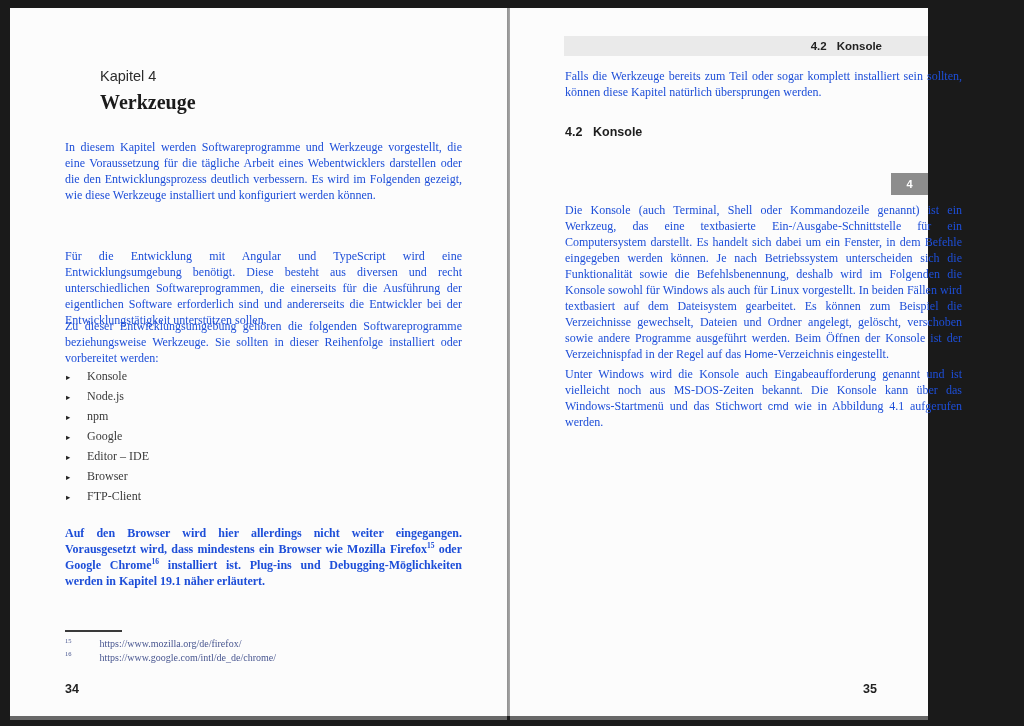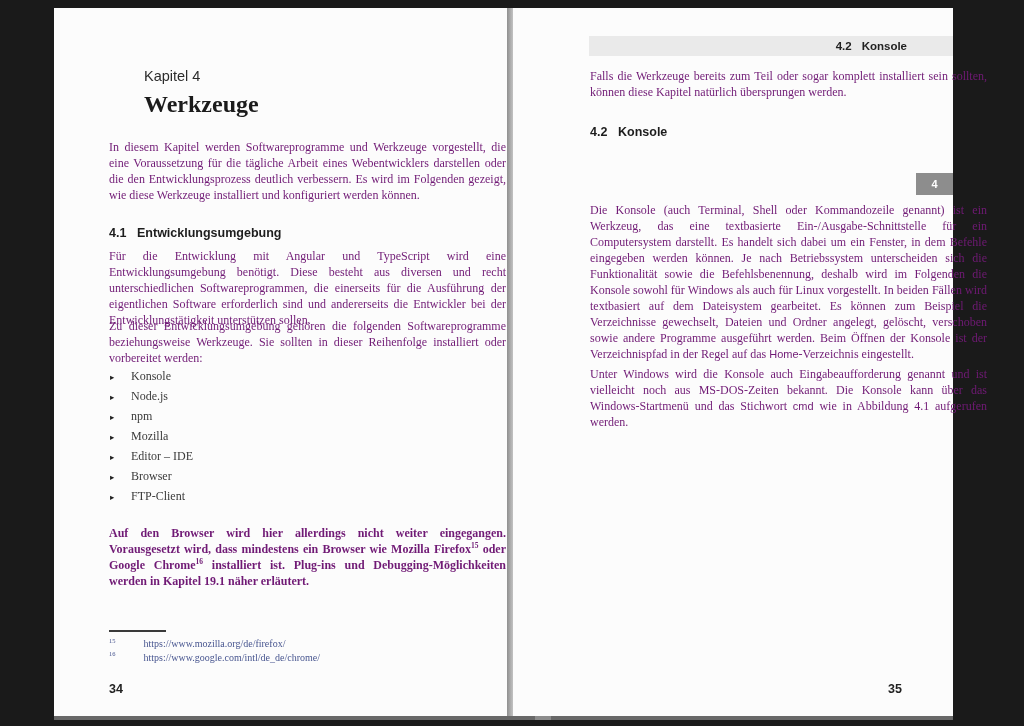--- a/index.html
+++ b/index.html
@@ -8,31 +8,31 @@
     background:#1a1a1a;
     position:relative;
     overflow:hidden;
     font-family:"Liberation Serif", serif;
   }
   .page {
     position:absolute; top:8px; height:708px;
     background:#fcfcfc;
     box-shadow:0 4px 0 rgba(170,170,170,0.55);
   }
-  .page-left  { left:10px;  width:497px;margin-left:44px; }
-  .page-right { left:535px; width:418px; }
+  .page-left  { left:10px;  width:497px; }
+  .page-right { left:510px; width:418px; }
   .gutter {
     position:absolute; left:507px; top:8px; width:6px; height:708px;
     background:linear-gradient(to right,#8f8f8f,#c2c2c2);
   }
 
   
   .body-text {
     position:absolute; left:55px; width:397px; margin:0;
-    font-size:12px; line-height:16px; color:#701a75;
+    font-size:12px; line-height:16px; color:#1d4ed8;
     text-align:justify;
   }
   .sec-heading {
     position:absolute; left:55px; width:397px; margin:0;
     font-family:"Liberation Sans", sans-serif;
     font-weight:bold; font-size:12.5px; color:#1d1d1d;
   }
   .sec-heading .num  { display:inline-block; min-width:28px; }
   .sec-heading.lvl3 .num { min-width:42px; }
   .mono {
@@ -46,21 +46,21 @@
     font-weight:bold; font-size:12.5px; color:#222;
   }
 
   
   .chapter-head { position:absolute; left:90px; top:60px; }
   .chapter-label {
     font-size:14.5px; color:#2c2c2c; margin:0;
     font-family:"Liberation Sans", sans-serif;
   }
   .chapter-title {
-    font-size:24px; font-weight:bold; color:#1b1b1b; margin:7px 0 0 0;text-align:center;
+    font-size:20px; font-weight:bold; color:#1b1b1b; margin:7px 0 0 0;text-align:center;
   }
   .bullet-list {
     position:absolute; left:55px; top:362px; width:397px;
     margin:0; padding:0; list-style:none;
   }
   .bullet-list li {
     position:relative; padding-left:22px; margin-bottom:7px;
     font-size:12px; line-height:13px; color:#3a3a3a;
   }
   .bullet-marker {
@@ -119,33 +119,30 @@
 
   <div class="page page-left">
 
     <div class="chapter-head">
       <div class="chapter-label">Kapitel 4</div>
       <div class="chapter-title">Werkzeuge</div>
     </div>
 
     <p class="body-text lp-intro">In diesem Kapitel werden Softwareprogramme und Werkzeuge vorgestellt, die eine Voraussetzung für die tägliche Arbeit eines Webentwicklers darstellen oder die den Entwicklungsprozess deutlich verbessern. Es wird im Folgenden gezeigt, wie diese Werkzeuge installiert und konfiguriert werden können.</p>
 
-    <h2 class="sec-heading lp-sec41">
-      <span class="num">4.1</span><span>Entwicklungsumgebung</span>
-    </h2>
 
     <p class="body-text lp-para2">Zu dieser Entwicklungsumgebung gehören die folgenden Softwareprogramme beziehungsweise Werkzeuge. Sie sollten in dieser Reihenfolge installiert oder vorbereitet werden:</p>
 
     <p class="body-text lp-para1">Für die Entwicklung mit Angular und TypeScript wird eine Entwicklungsumgebung benötigt. Diese besteht aus diversen und recht unterschiedlichen Softwareprogrammen, die einerseits für die Ausführung der eigentlichen Software erforderlich sind und andererseits die Entwickler bei der Entwicklungstätigkeit unterstützen sollen.</p>
 
     <ul class="bullet-list">
         <li><span class="bullet-marker">▸</span><span>Konsole</span></li>
         <li><span class="bullet-marker">▸</span><span>Node.js</span></li>
         <li><span class="bullet-marker">▸</span><span>npm</span></li>
-        <li><span class="bullet-marker">▸</span><span>Mozilla</span></li>
+        <li><span class="bullet-marker">▸</span><span>Google</span></li>
         <li><span class="bullet-marker">▸</span><span>Editor – IDE</span></li>
         <li><span class="bullet-marker">▸</span><span>Browser</span></li>
         <li><span class="bullet-marker">▸</span><span>FTP-Client</span></li>
       </ul>
 
     <p class="body-text lp-browser"><span>Auf den Browser wird hier allerdings nicht weiter eingegangen. Vorausgesetzt wird, dass mindestens ein Browser wie Mozilla Firefox</span><sup>15</sup><span> oder Google Chrome</span><sup>16</sup><span> installiert ist. Plug-ins und Debugging-Möglichkeiten werden in Kapitel 19.1 näher erläutert.</span></p>
 
 
     <div class="footnote-rule"></div>
 

